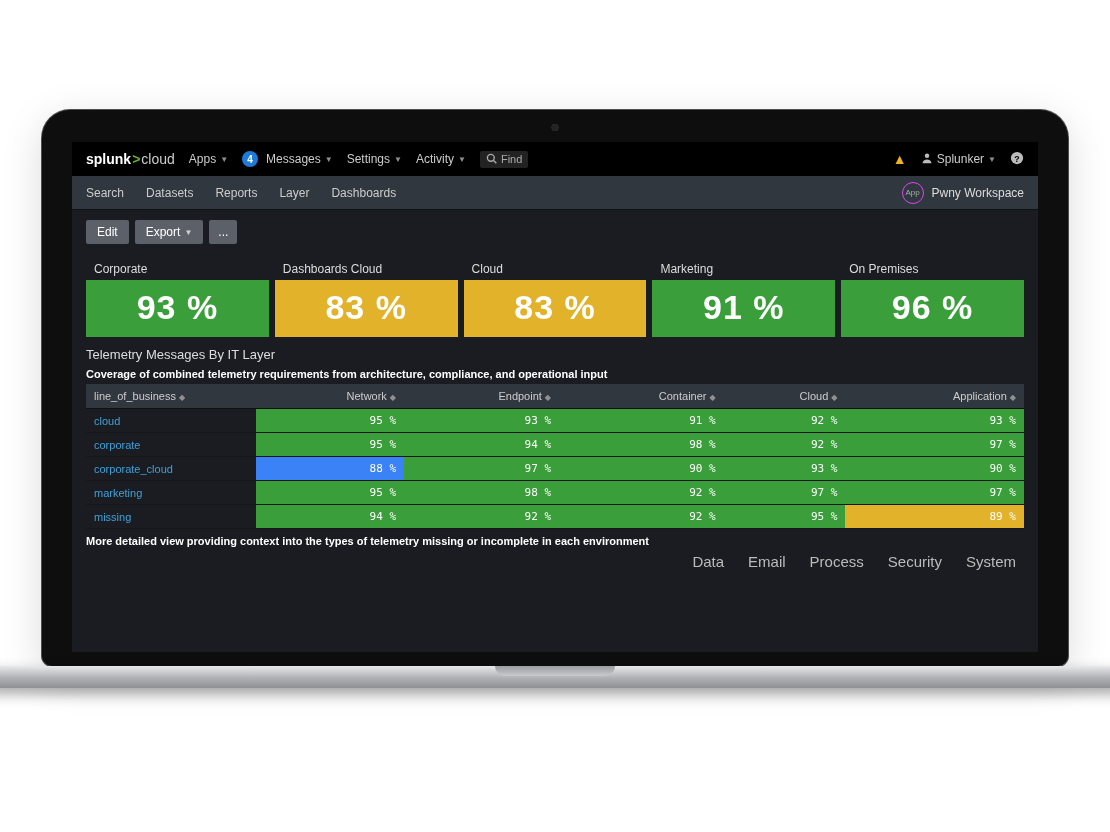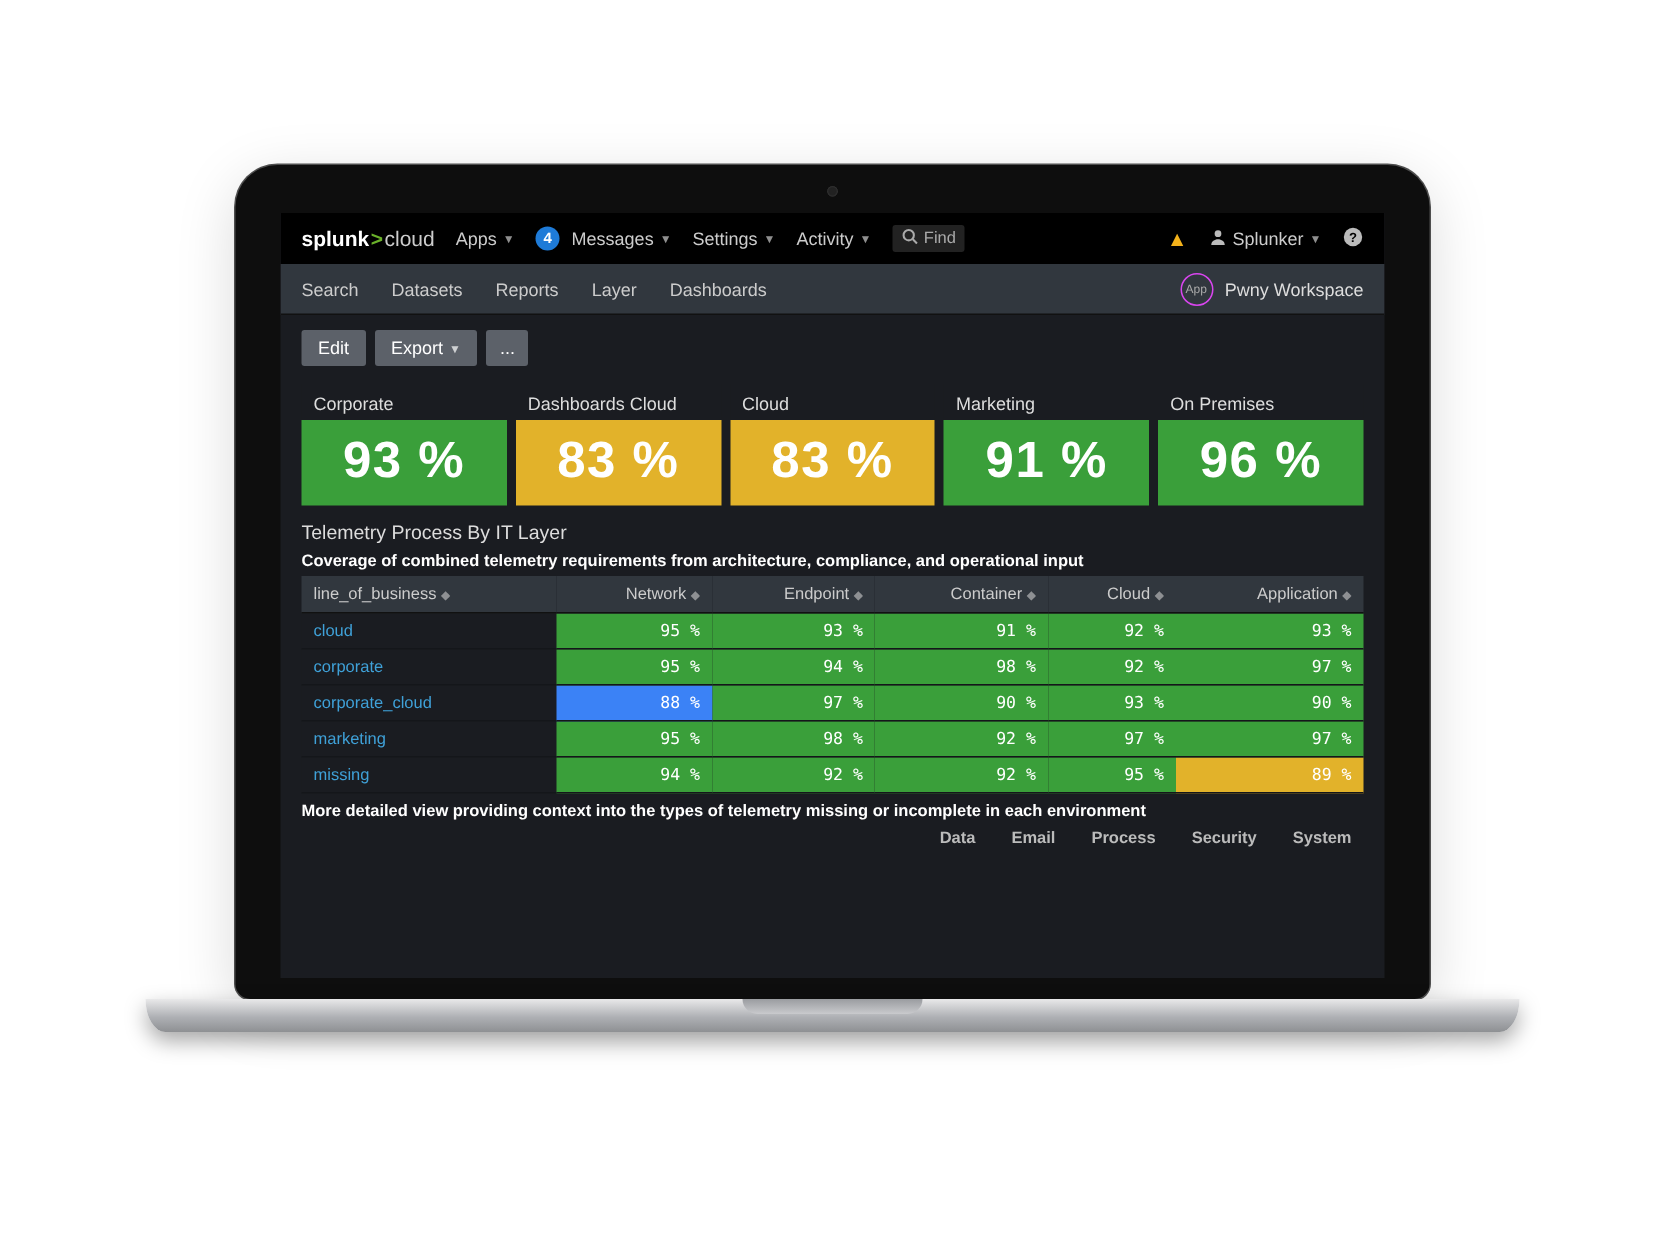--- a/index.html
+++ b/index.html
@@ -1,19 +1,19 @@
 <!DOCTYPE html>
 <html><head>
 <meta charset="utf-8">
 <style>
   * { box-sizing: border-box; margin: 0; padding: 0; }
   html, body { width: 100%; height: 100%; background: #fff; font-family: "Helvetica Neue", Arial, sans-serif; }
   .laptop {
     position: relative;
-    width: 796px;
+    width: 1026px;
     margin: 110px auto 3px;
   }
   .bezel {
     background: #0e0e0e;
     border-radius: 28px 28px 10px 10px;
     padding: 32px 30px 14px 30px;
     box-shadow: 0 0 0 1px #4e4e4e, 0 10px 40px rgba(0,0,0,0.15);
     position: relative;
   }
   .camera {
@@ -96,21 +96,21 @@
   
   table.cov { width:100%; border-collapse:collapse; font-size:11px; }
   table.cov th { text-align:left; color:#ccc; font-weight:400; padding:6px 8px; background:#31373e; border-bottom:1px solid #111; }
   table.cov th.num { text-align:right; }
   table.cov td { padding:5px 8px; border-bottom:1px solid #14161a; }
   table.cov td.rowhead { color:#3fa1d8; background:#1a1c21; width:170px; }
   table.cov td.cell { text-align:right; color:#fff; font-family:monospace; }
   .sort { font-size:8px; opacity:.6; margin-left:3px; }
 
   
-  .catstrip { display:flex; gap:8px; margin-top:6px; color:#bbb; font-size:11px;font-weight:bold; }
+  .catstrip { display:flex; gap:8px; margin-top:6px; color:#bbb; font-size:15px; }
   .catstrip .spacer { flex:1; }
   .catstrip div { flex:0 0 auto; padding:0 8px; }
 </style>
 </head>
 <body>
 
 <div class="laptop">
   <div class="bezel">
     <div class="camera"></div>
     <div class="screen">
@@ -207,21 +207,21 @@
             <div class="card">
               <div class="cardlabel">Marketing</div>
               <div class="cardvalue green">91 %</div>
             </div>
             <div class="card">
               <div class="cardlabel">On Premises</div>
               <div class="cardvalue green">96 %</div>
             </div>
           </div>
 
-        <div class="sectiontitle">Telemetry Process By IT Layer</div>
+        <div class="sectiontitle">Telemetry Messages By IT Layer</div>
         <div class="sectiondesc">Coverage of combined telemetry requirements from architecture, compliance, and operational input</div>
 
         <table class="cov">
           <thead>
               <tr id="covhead">
                 <th>line_of_business<span class="sort">◆</span></th>
                 <th class="num">Network<span class="sort">◆</span></th>
                 <th class="num">Endpoint<span class="sort">◆</span></th>
                 <th class="num">Container<span class="sort">◆</span></th>
                 <th class="num">Cloud<span class="sort">◆</span></th>

